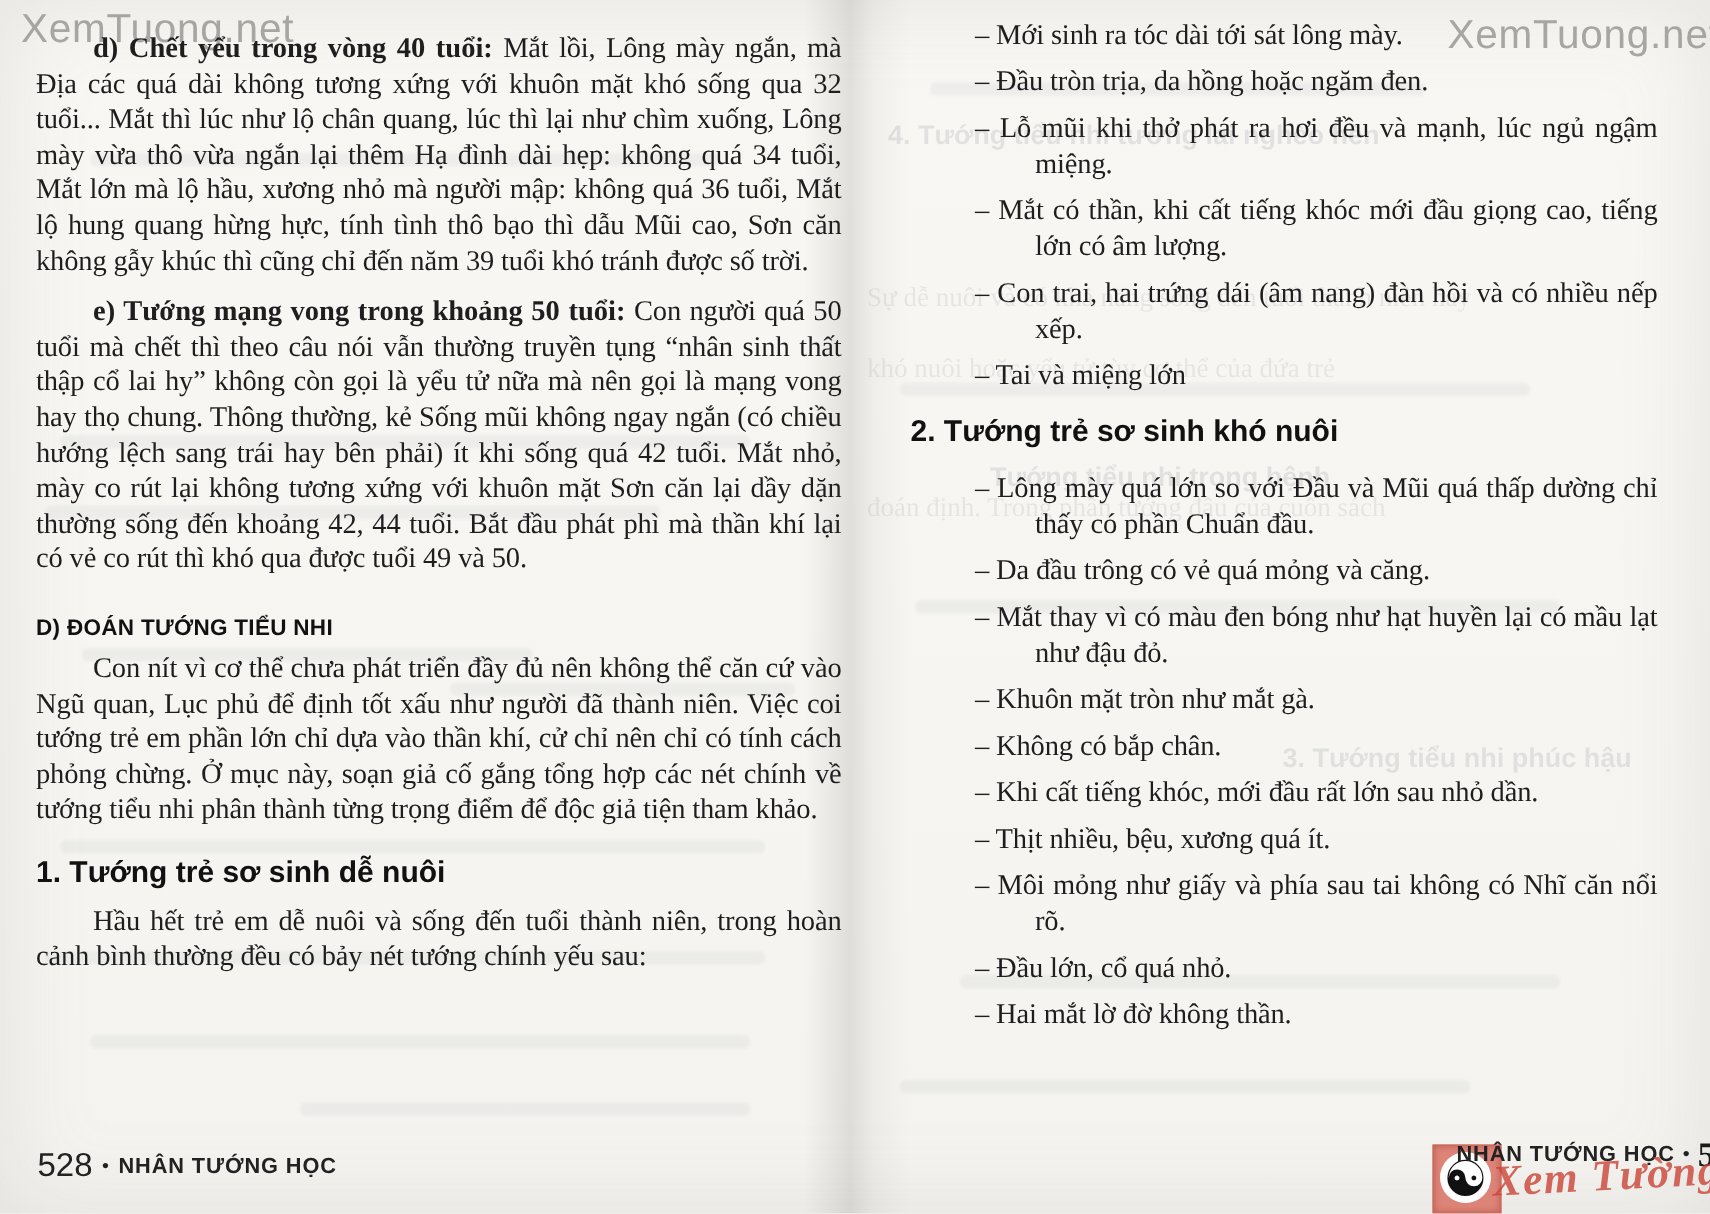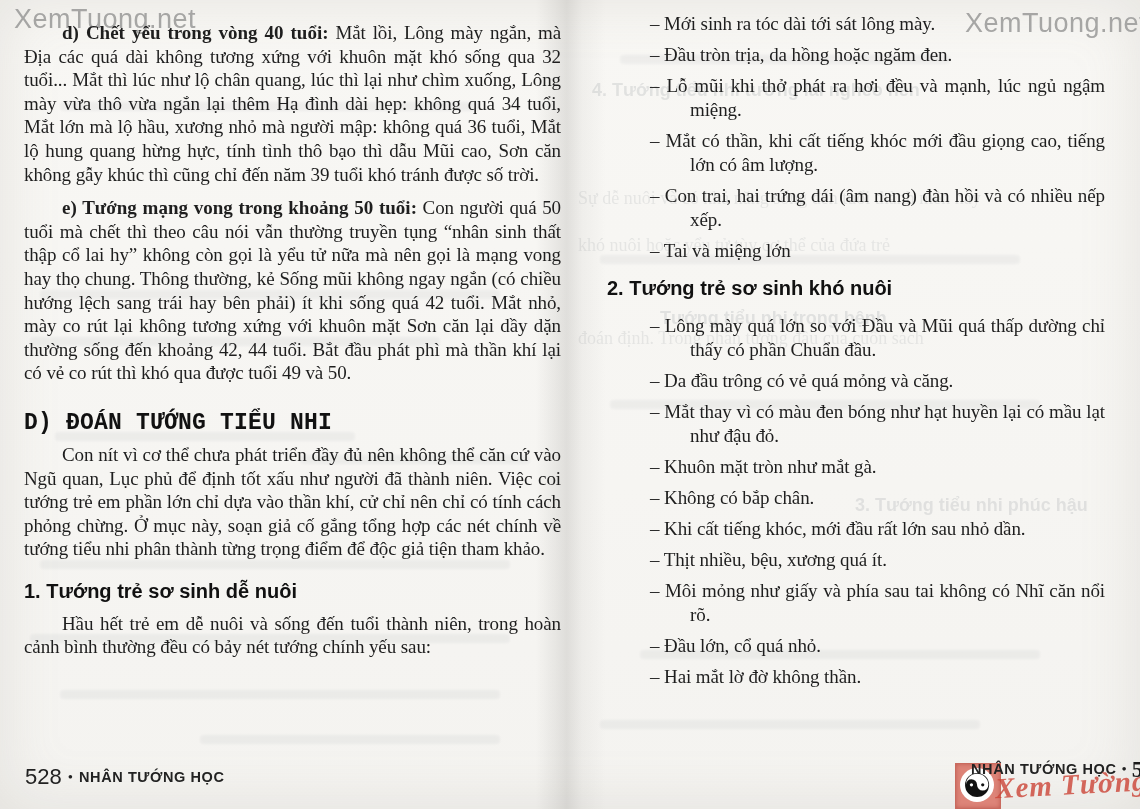--- a/index.html
+++ b/index.html
@@ -39,22 +39,22 @@
     font-size:19px;line-height:23.6px;
     text-align:justify;text-indent:38px;
     letter-spacing:-.1px;
     color:#1e1e1e;
   }
   .body b{letter-spacing:0;}
   .para-d{margin-top:21px;}
   .para-e{margin-top:10px;}
   .h-section{
     margin:25px 0 0 0;
-    font-family:Liberation Mono, monospace;
-    font-size:23px;font-weight:bold;letter-spacing:.2px;color:#111;
+    font-family:Liberation Sans, sans-serif;
+    font-size:15px;font-weight:bold;letter-spacing:.2px;color:#111;
   }
   .intro-d{margin-top:7px;}
   .h-sub{
     margin:19px 0 0 0;
     font-family:"Liberation Sans", sans-serif;
     font-size:20px;font-weight:bold;color:#111;
   }
   .intro-1{margin-top:9px;}
 
   

